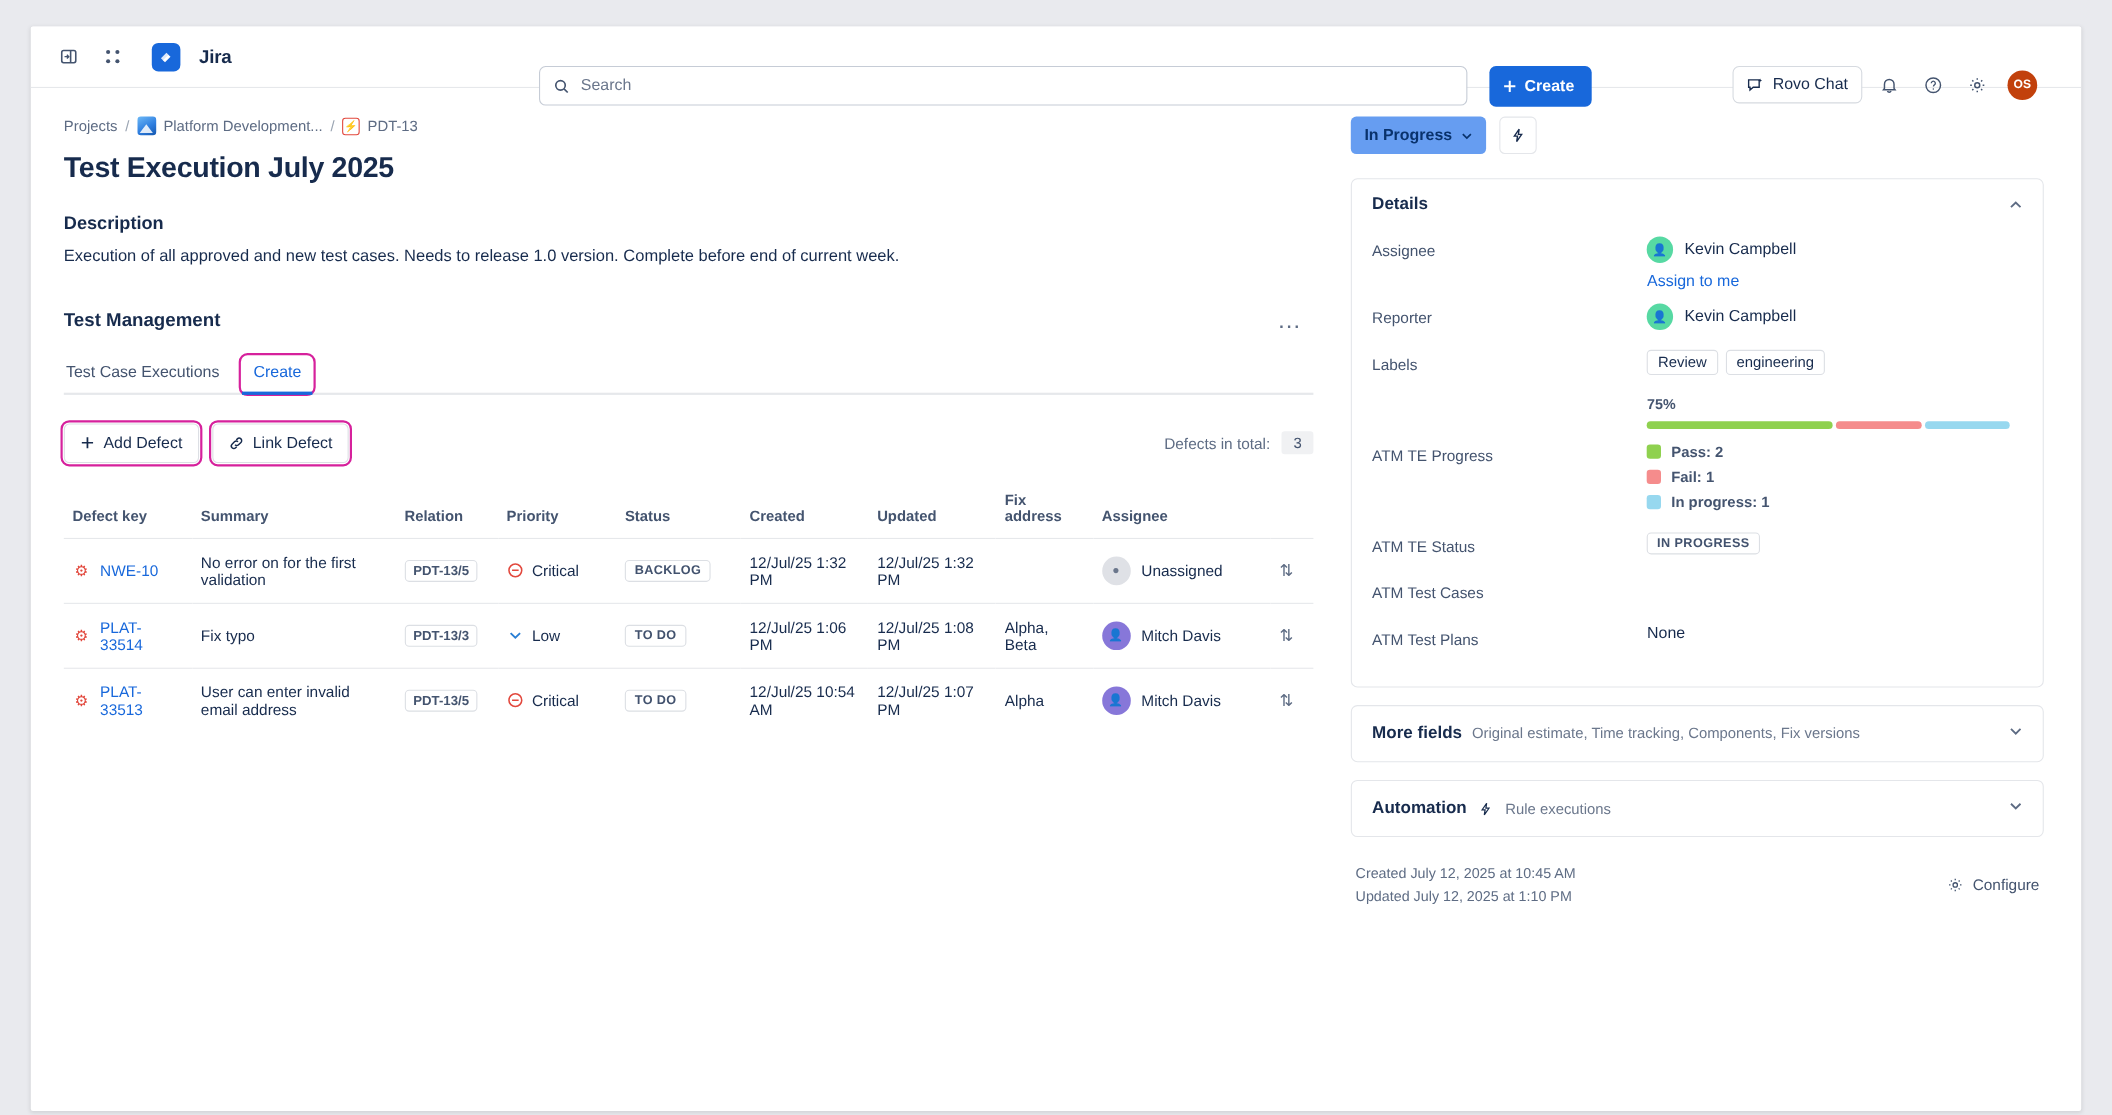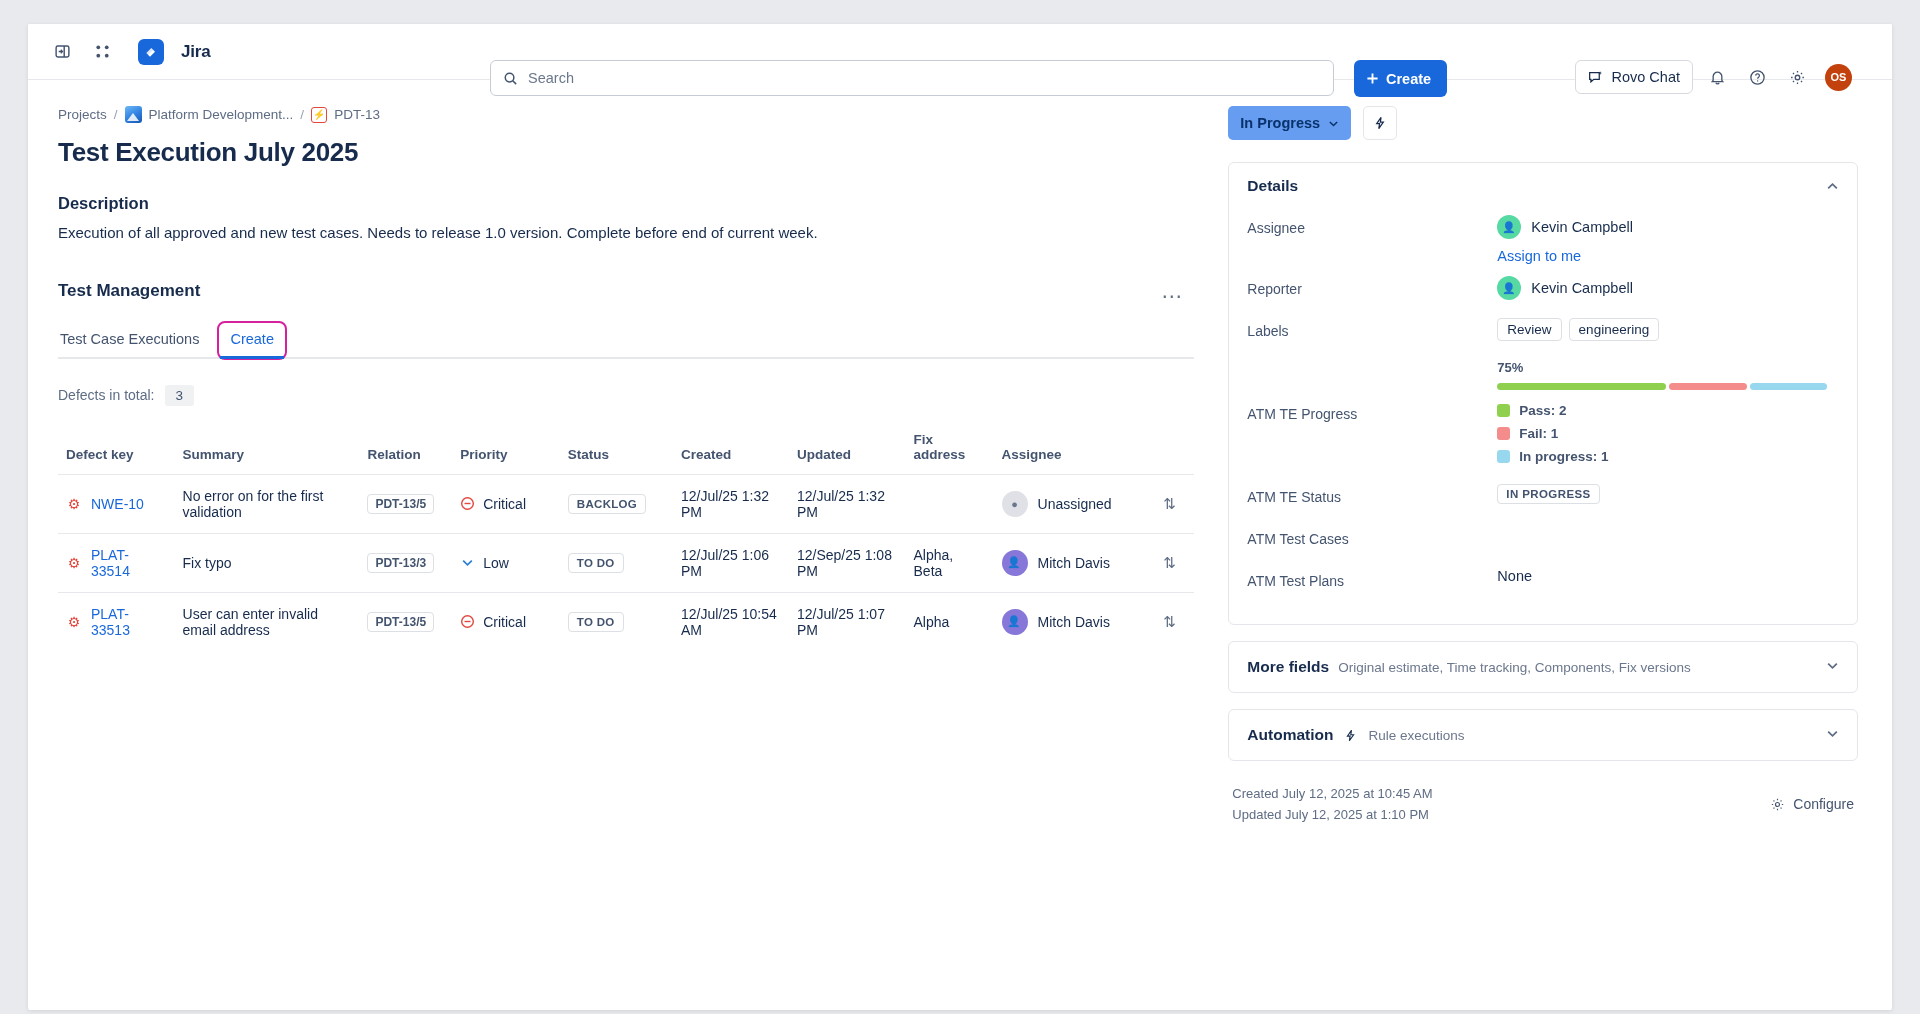--- a/index.html
+++ b/index.html
@@ -391,20 +391,36 @@
         <div class="tm-title">Test Management</div>
         <div class="dots-btn">…</div>
       </div>
 
       <div class="tabs">
         <div class="tab">Test Case Executions</div>
         <div class="tab active hl">Create</div>
       </div>
 
       <div class="action-row">
+        <div class="btn-group">
+          <button class="ghost-btn hl">
+            <svg width="13" height="13" viewBox="0 0 14 14" stroke="#172b4d" stroke-width="1.7">
+              <line x1="7" y1="1.5" x2="7" y2="12.5"></line>
+                <line x1="1.5" y1="7" x2="12.5" y2="7"></line>
+            </svg>
+            <span>Add Defect</span>
+          </button>
+          <button class="ghost-btn hl">
+            <svg width="14" height="14" viewBox="0 0 16 16" fill="none" stroke="#172b4d" stroke-width="1.5">
+              <path d="M6.4 9.6a2.6 2.6 0 003.7 0l2.5-2.5a2.6 2.6 0 10-3.7-3.7L7.8 4.5"></path>
+              <path d="M9.6 6.4a2.6 2.6 0 00-3.7 0L3.4 8.9a2.6 2.6 0 103.7 3.7l1.1-1.1"></path>
+            </svg>
+            <span>Link Defect</span>
+          </button>
+        </div>
         <div class="total-wrap">
           <span>Defects in total:</span>
           <span class="count-chip">3</span>
         </div>
       </div>
 
       <table class="defects">
         <thead>
           <tr>
             <th style="width:120px">Defect key</th>
@@ -462,21 +478,21 @@
               <td>
                 <span class="pri">
                   <svg width="15" height="15" viewBox="0 0 16 16" fill="none" stroke="#2a7fd4" stroke-width="1.8">
                     <path d="M3.4 6l4.6 4.4L12.6 6"></path>
                   </svg>
                   <span>Low</span>
                 </span>
               </td>
               <td><span class="status-lozenge">TO DO</span></td>
               <td>12/Jul/25 1:06 PM</td>
-              <td>12/Sep/25 1:08 PM</td>
+              <td>12/Jul/25 1:08 PM</td>
               <td>Alpha, Beta</td>
               <td>
                 <div class="assignee-cell">
                   <span class="av purple">👤</span>
                   <span>Mitch Davis</span>
                 </div>
               </td>
               <td><span class="link-ico">⇅</span></td>
             </tr>
             <tr>

